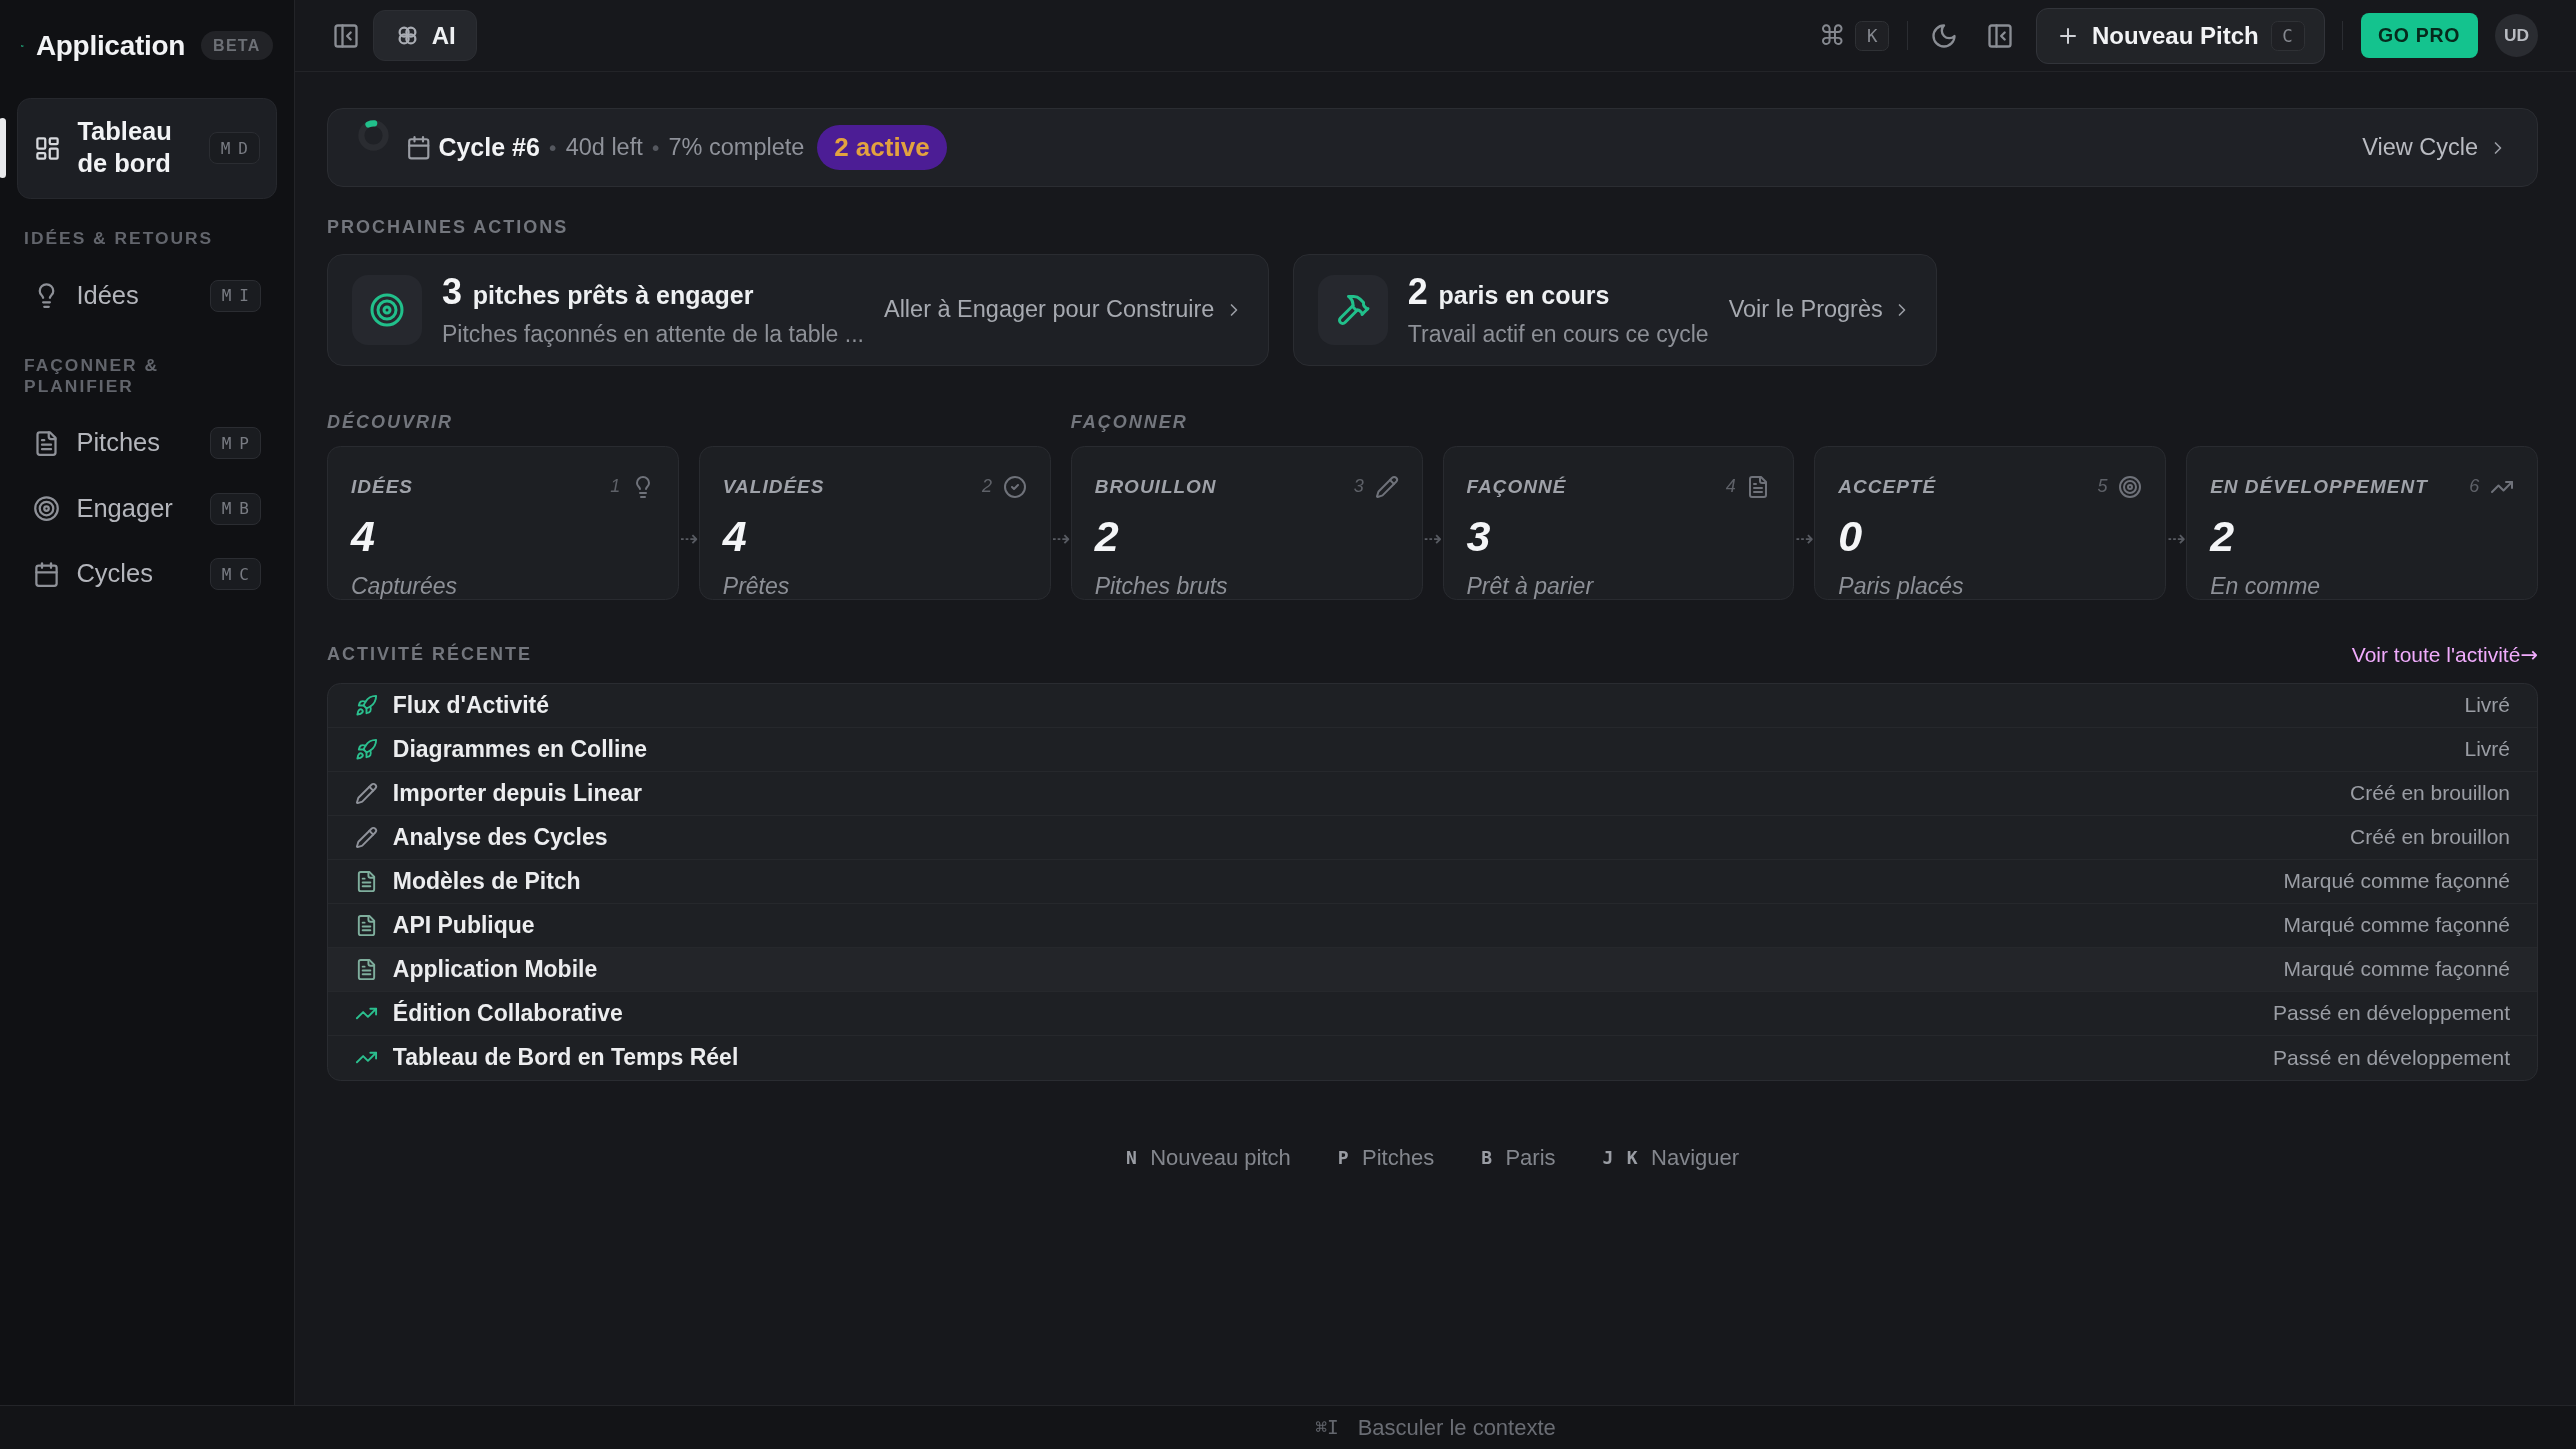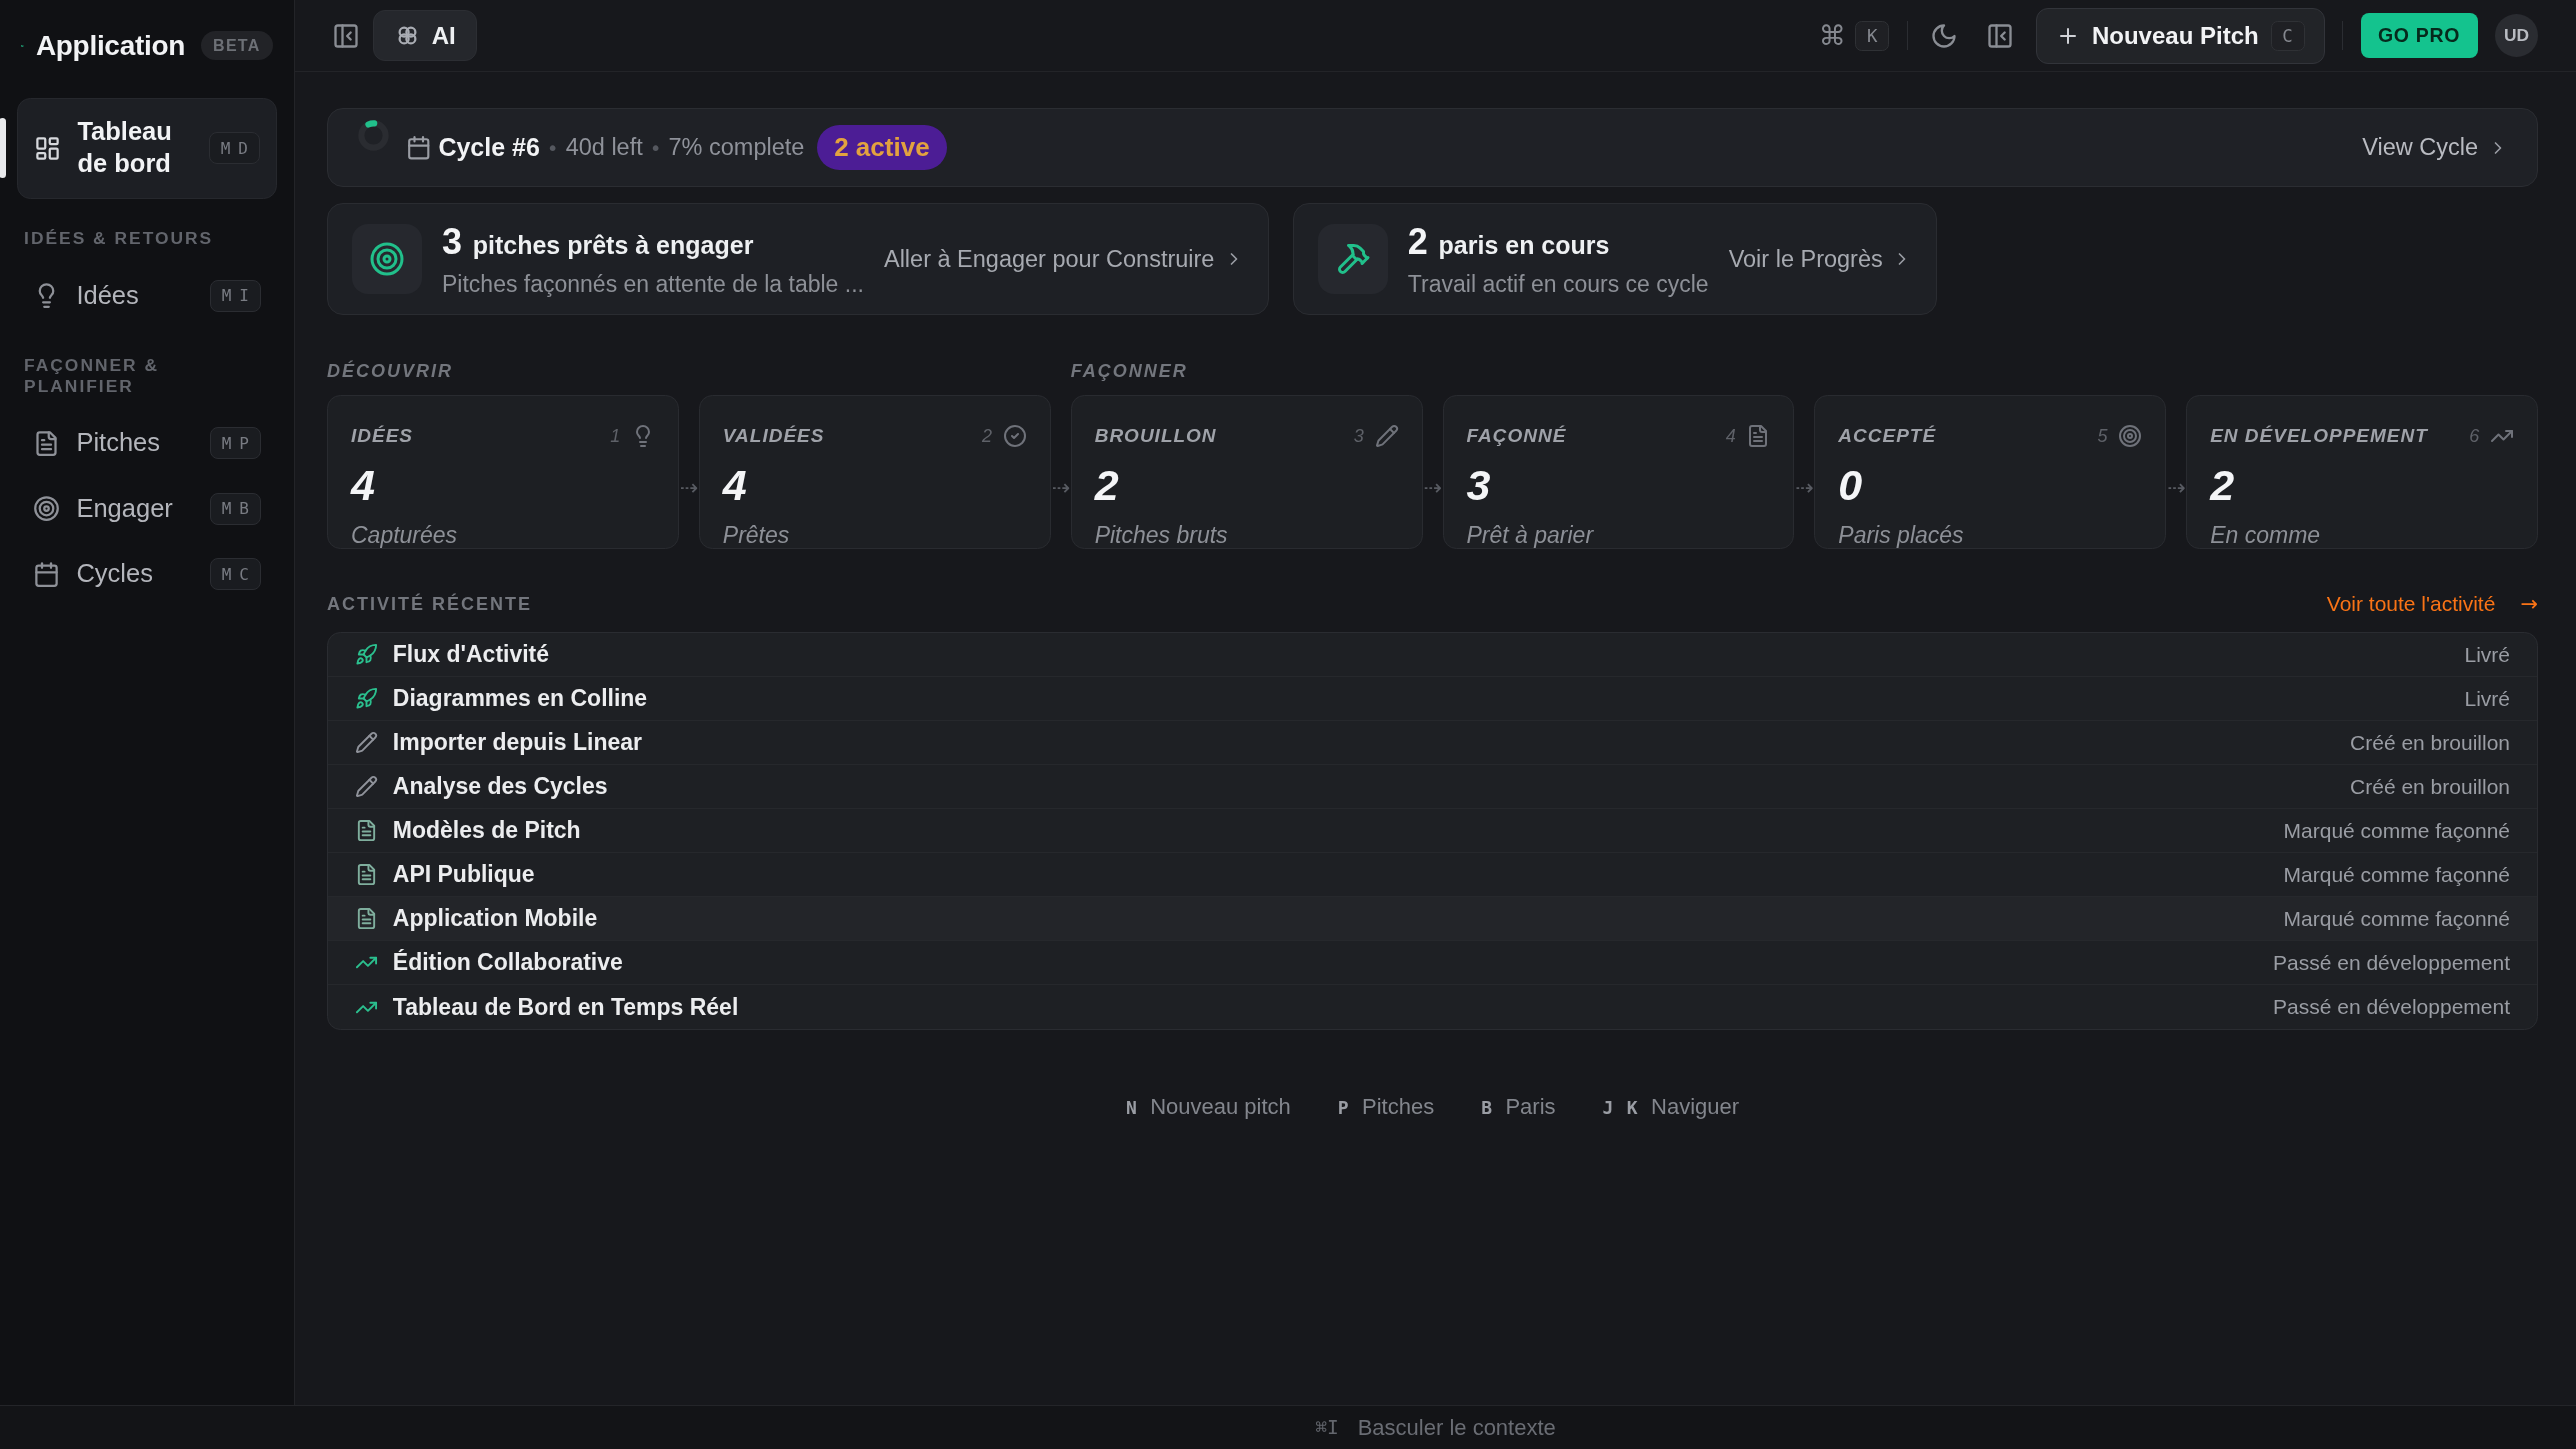--- a/index.html
+++ b/index.html
@@ -174,21 +174,21 @@
   .stat-icon { width: 24px; height: 24px; color: #6f727a; flex: 0 0 24px; }
   .stat-value { font-size: 43px; font-weight: bold; color: #f4f5f7; margin-top: 16px; line-height: 1; }
   .stat-sub { font-size: 23px; color: #8d9097; margin-top: 14.8px; }
   .flow-arrow {
     position: absolute; right: -20px; top: 79px;
     font-family: "DejaVu Sans", sans-serif;
     font-size: 21.5px; color: #585b62; z-index: 2;
   }
 
   .activity-head { margin-top: 43px; display: flex; align-items: center; justify-content: space-between; }
-  .view-all { font-size: 21px; color: #f97316; display: flex; gap: 25px; align-items: center; cursor: pointer; }
+  .view-all { font-size: 21px; color: #f0abfc; display: flex; gap: 0; align-items: center; cursor: pointer; }
   .activity-box {
     margin-top: 16px; background: #1e2024; border: 1.3px solid #2a2c31; border-radius: 13.4px;
     overflow: hidden;
   }
   .act-row {
     height: 44px; display: flex; align-items: center; gap: 14.8px;
     padding: 0 27px; border-bottom: 1.3px solid #26282c; cursor: pointer;
   }
   .act-row:last-child { border-bottom: none; }
   .act-row.hl { background: rgba(255,255,255,0.022); }
@@ -433,20 +433,21 @@
           <span class="active-badge">2 active</span>
         </div>
         <div class="banner-action">
           <span>View Cycle</span>
           <svg class="chev stroke" viewBox="0 0 24 24">
               <use href="#i-chevR"></use>
             </svg>
         </div>
       </div>
 
+      <div class="s-label na-label">PROCHAINES ACTIONS</div>
       <div class="actions-grid">
         <div class="action-card dots">
           <div class="action-tile">
             <svg class="stroke" viewBox="0 0 24 24">
                 <use href="#i-target"></use>
               </svg>
           </div>
           <div class="action-mid">
             <div class="action-line1">
               <span class="action-count">3</span>

